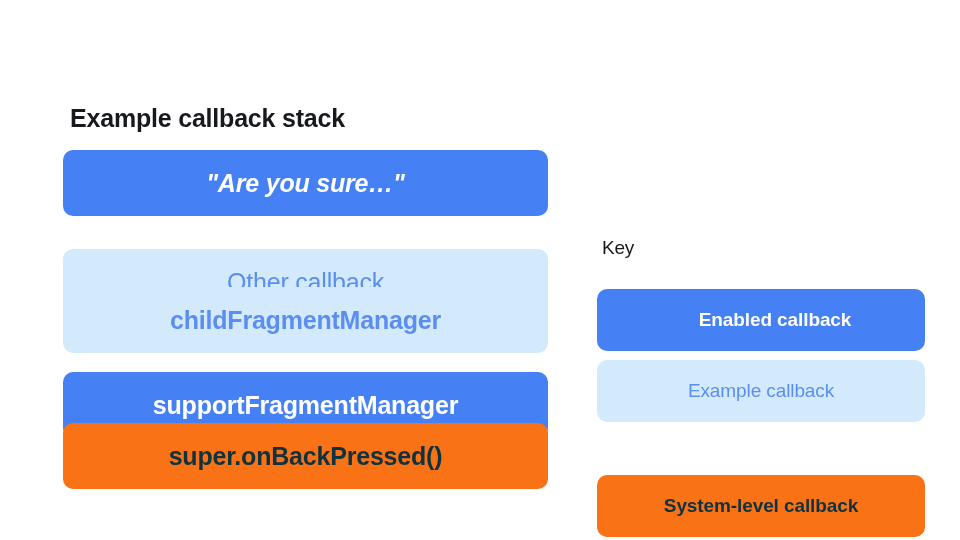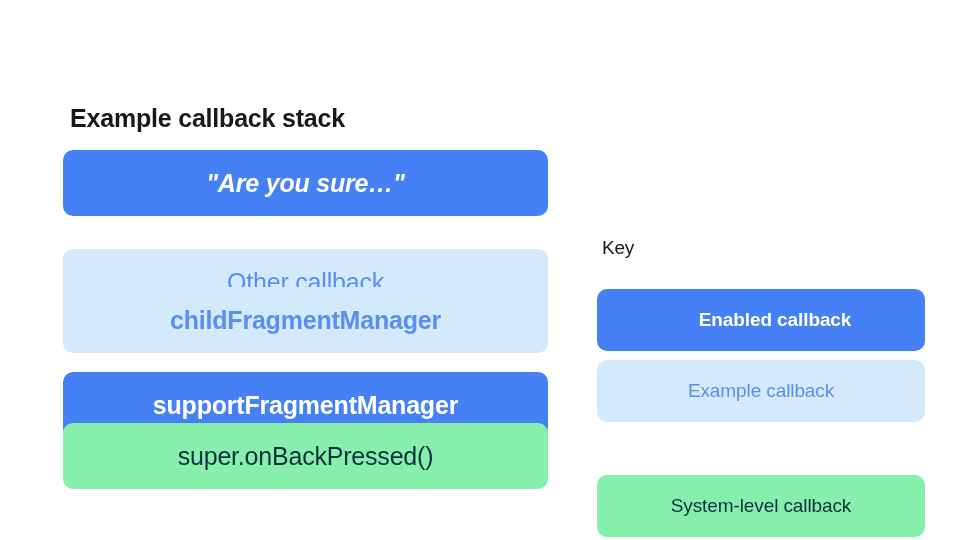--- a/index.html
+++ b/index.html
@@ -62,23 +62,23 @@
     background: #4581f4;
     color: #ffffff;
     font-weight: 700;
   }
   .bar.disabled {
     background: #d3eafd;
     color: #5b8ef0;
     font-weight: 400;
   }
   .bar.system {
-    background: #86efac;
+    background: #f97316;
     color: #10313e;
-    font-weight: 400;
+    font-weight: 700;
   }
 
   
   .stack-bar {
     left: 63px;
     width: 485px;
     height: 66px;
     font-size: 25px;
     letter-spacing: -0.2px;
   }

